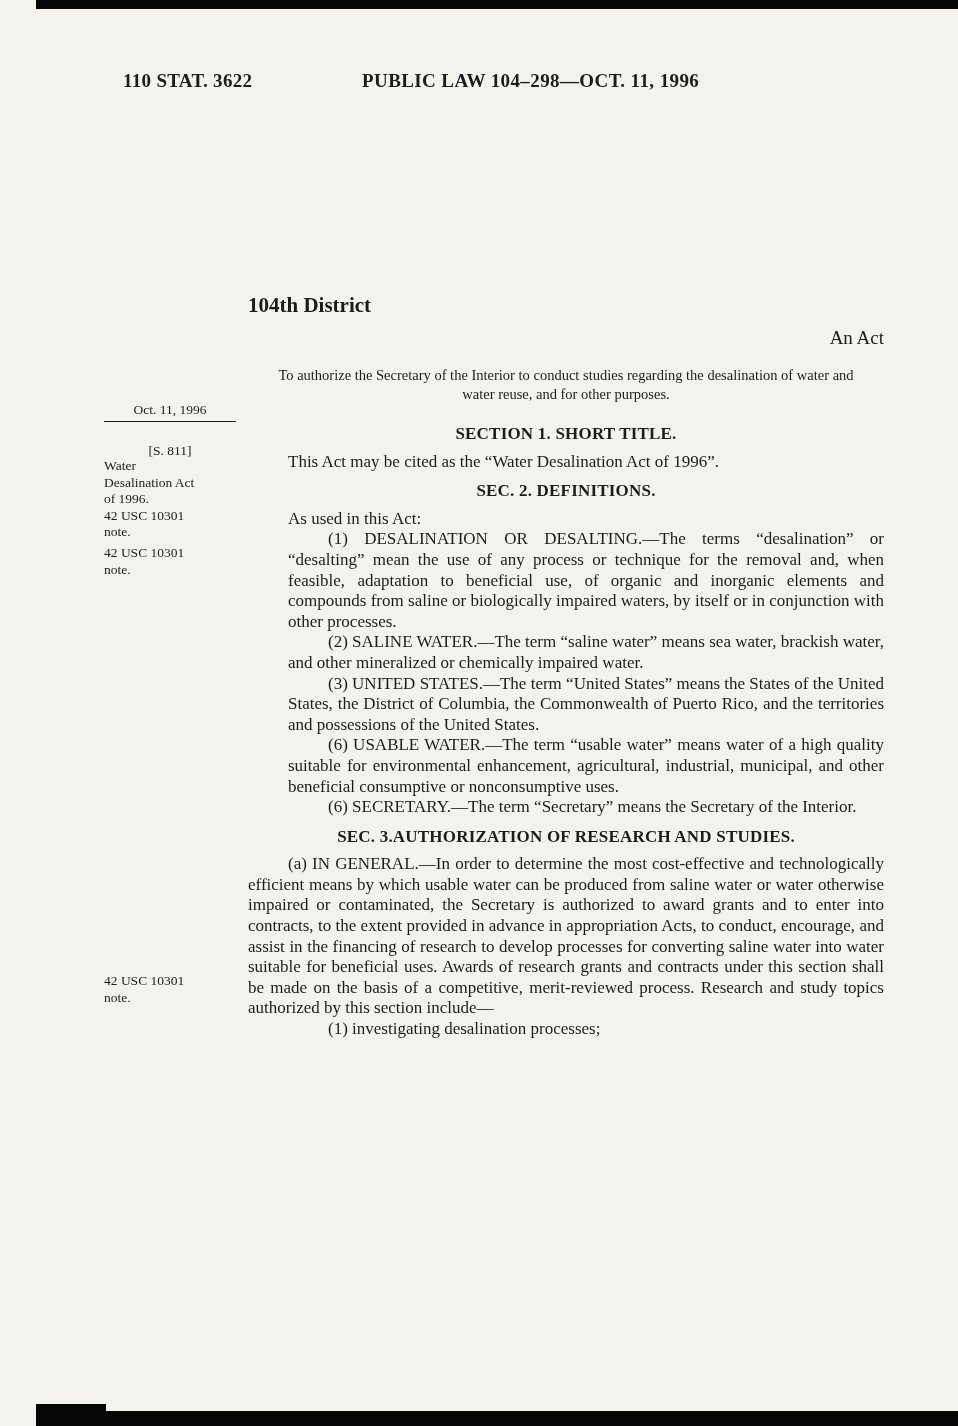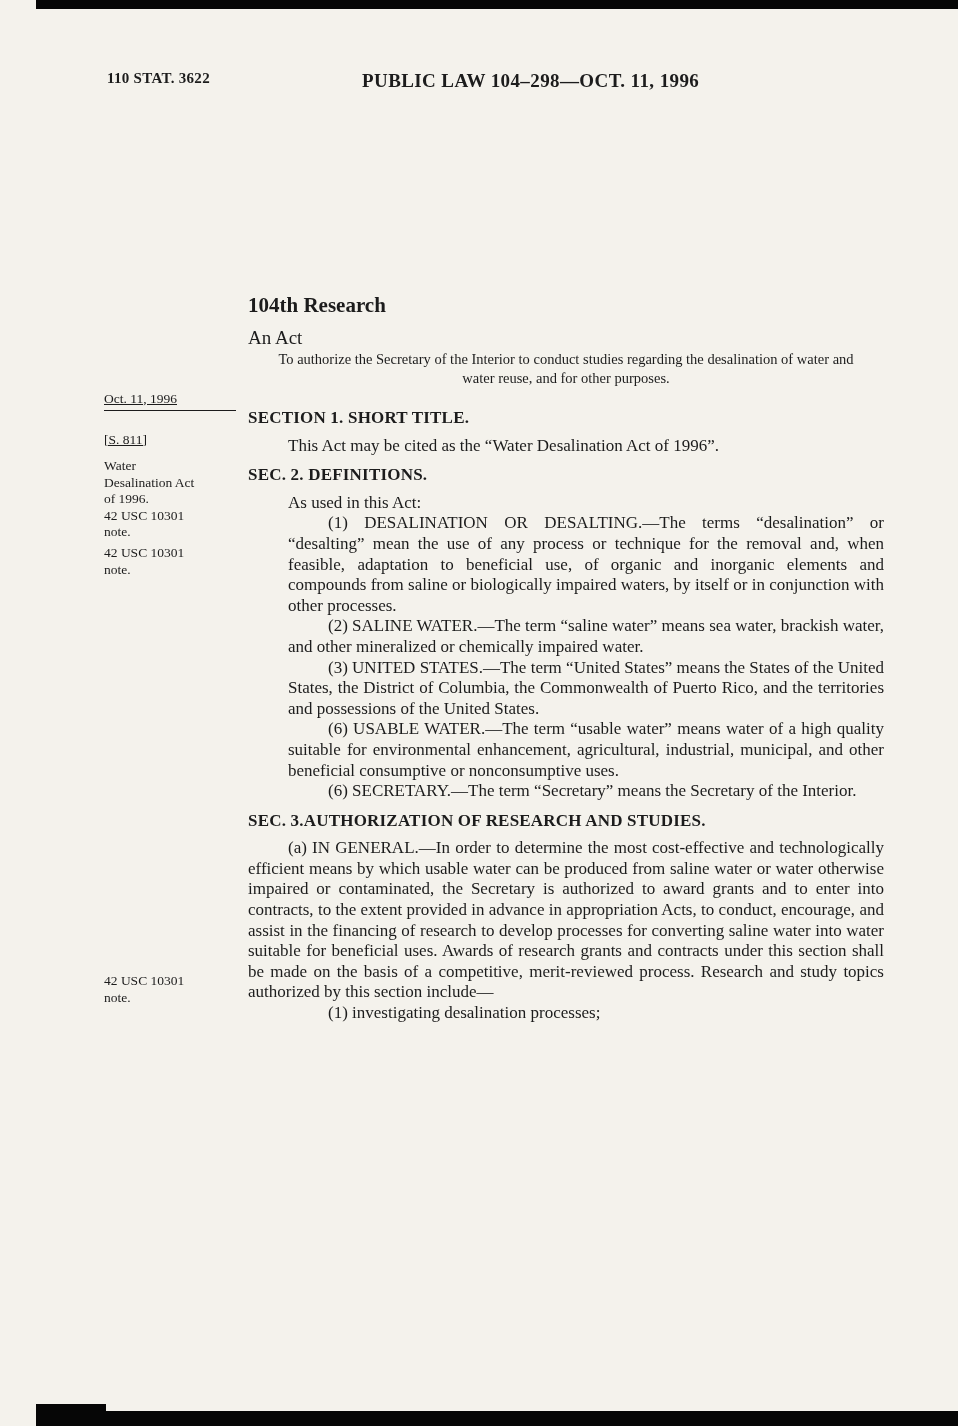--- a/index.html
+++ b/index.html
@@ -10,42 +10,42 @@
     font-family: "Liberation Serif", serif;
     color: #1c1c1c;
     overflow: hidden;
   }
   .scan-bar { position: absolute; background: #060606; }
   .bar-top { left: 36px; top: 0; right: 0; height: 9px; }
   .bar-bottom { left: 46px; bottom: 0; right: 0; height: 15px; }
   .bar-bottom-nub { left: 36px; bottom: 0; width: 70px; height: 22px; }
 
   .page-header { position: absolute; top: 70px; left: 0; width: 958px; height: 28px; }
-  .stat-number { position: absolute; left: 107px; top: 0; font-weight: bold; font-size: 15px; letter-spacing: 0.3px; }
+  .stat-number { position: absolute; left: 123px; top: 0; font-weight: bold; font-size: 19px; letter-spacing: 0.3px; }
   .law-running-title { position: absolute; left: 362px; top: 0; font-weight: bold; font-size: 19px; letter-spacing: 0.4px; }
 
   .margin-note {
     position: absolute; left: 104px; width: 140px;
     font-size: 13.5px; line-height: 16.5px; white-space: pre-line;
   }
-  .note-date { top: 374px; width: 132px; text-align: left; text-decoration: underline; }
+  .note-date { top: 385px; width: 132px; text-align: center; }
   .date-line { border-bottom: 1.5px solid #1c1c1c; padding-bottom: 3px; }
   .bill-no { padding-top: 4px; }
   .note-shorttitle { top: 458px; }
   .note-usc2 { top: 545px; }
   .note-usc3 { top: 973px; }
 
   .main-col { position: absolute; left: 248px; top: 292px; width: 636px; }
   .pl-line { font-size: 21px; font-weight: bold; line-height: 27px; }
-  .an-act { text-align: left; font-size: 19px; line-height: 24px; margin-top: 7px; }
-  .purpose { text-align: center; font-size: 14.5px; line-height: 19px; padding: 0 28px; }
+  .an-act { text-align: right; font-size: 19px; line-height: 24px; margin-top: 7px; }
+  .purpose { text-align: center; font-size: 14.5px; line-height: 19px; margin-top: 16px; padding: 0 28px; }
   .enacting { font-style: italic; font-size: 17.5px; line-height: 21px; margin-top: 21px; text-indent: 40px; text-align: justify; }
 
   .blocks { margin-top: 20px; font-size: 17px; line-height: 20.6px; text-align: justify; }
-  .block.heading { font-weight: bold; margin-top: 9px; margin-bottom: 7px; text-align: left; letter-spacing: 0.2px; }
+  .block.heading { font-weight: bold; margin-top: 9px; margin-bottom: 7px; text-align: center; letter-spacing: 0.2px; }
   .block.para { text-indent: 40px; }
   .block.sub { margin-left: 40px; text-indent: 40px; }
 </style>
 </head>
 <body>
 
 <div class="scan-bar bar-top"></div>
 <div class="scan-bar bar-bottom-nub"></div>
 <div class="scan-bar bar-bottom"></div>
 
@@ -62,21 +62,21 @@
 Desalination Act
 of 1996.
 42 USC 10301
 note.</div>
 <div class="margin-note note-usc2">42 USC 10301
 note.</div>
 <div class="margin-note note-usc3">42 USC 10301
 note.</div>
 
 <div class="main-col">
-  <div class="pl-line">104th Research</div>
+  <div class="pl-line">104th District</div>
   <div class="an-act">An Act</div>
   <div class="purpose">To authorize the Secretary of the Interior to conduct studies regarding the desalination of water and water reuse, and for other purposes.</div>
   <div class="blocks">
       <div class="block heading">SECTION 1. SHORT TITLE.</div>
       <div class="block para">This Act may be cited as the “Water Desalination Act of 1996”.</div>
       <div class="block heading">SEC. 2. DEFINITIONS.</div>
       <div class="block para">As used in this Act:</div>
       <div class="block sub">(1) DESALINATION OR DESALTING.—The terms “desalination” or “desalting” mean the use of any process or technique for the removal and, when feasible, adaptation to beneficial use, of organic and inorganic elements and compounds from saline or biologically impaired waters, by itself or in conjunction with other processes.</div>
       <div class="block sub">(2) SALINE WATER.—The term “saline water” means sea water, brackish water, and other mineralized or chemically impaired water.</div>
       <div class="block sub">(3) UNITED STATES.—The term “United States” means the States of the United States, the District of Columbia, the Commonwealth of Puerto Rico, and the territories and possessions of the United States.</div>

